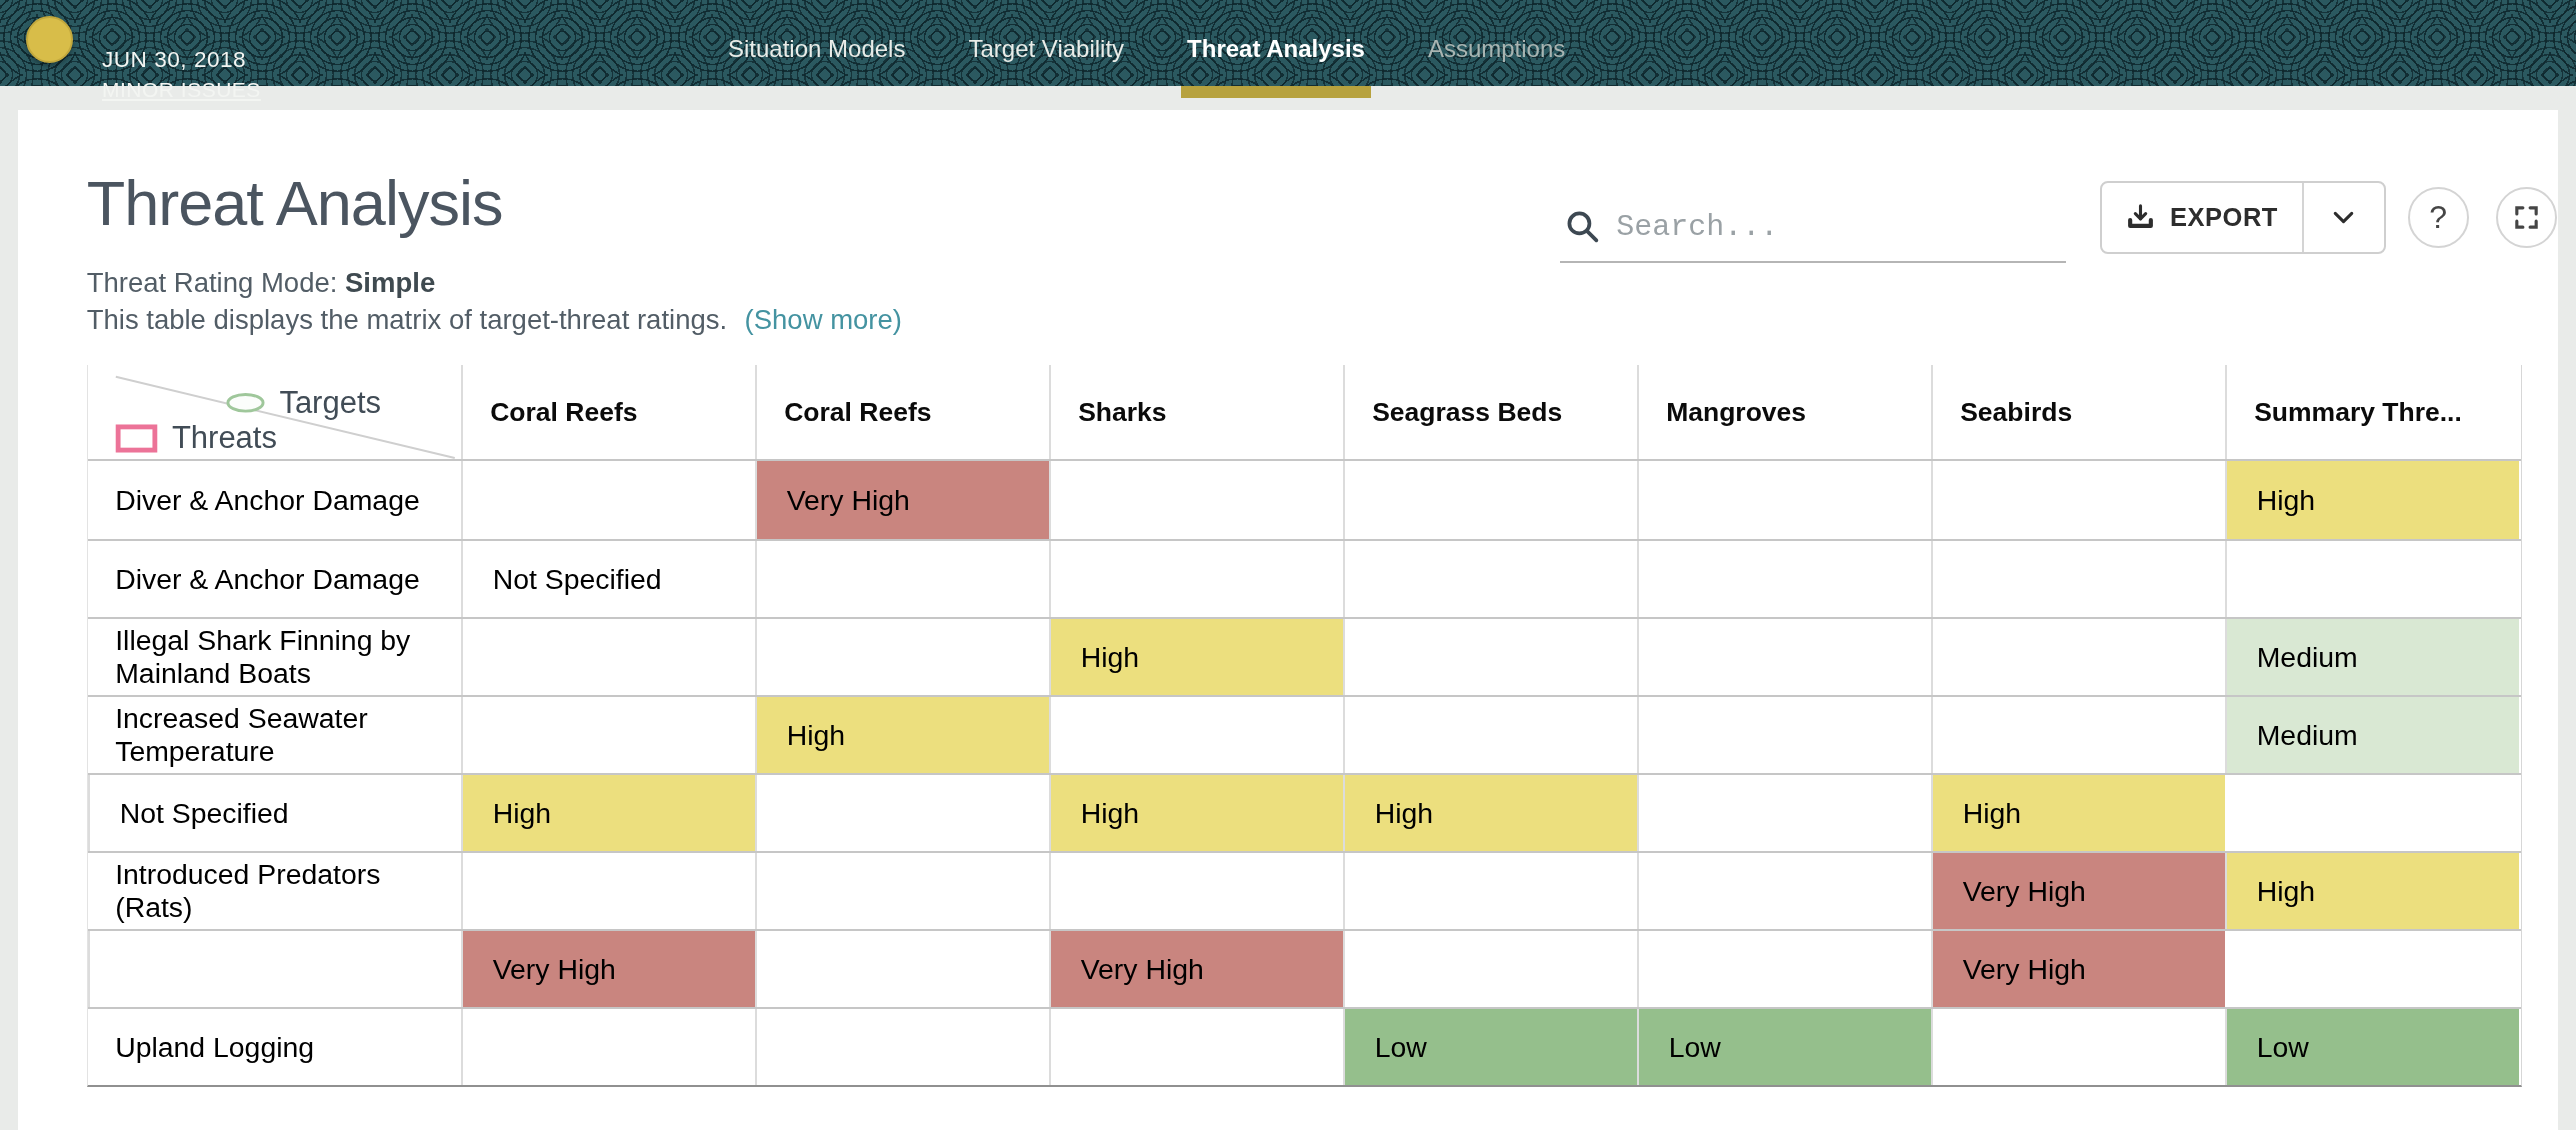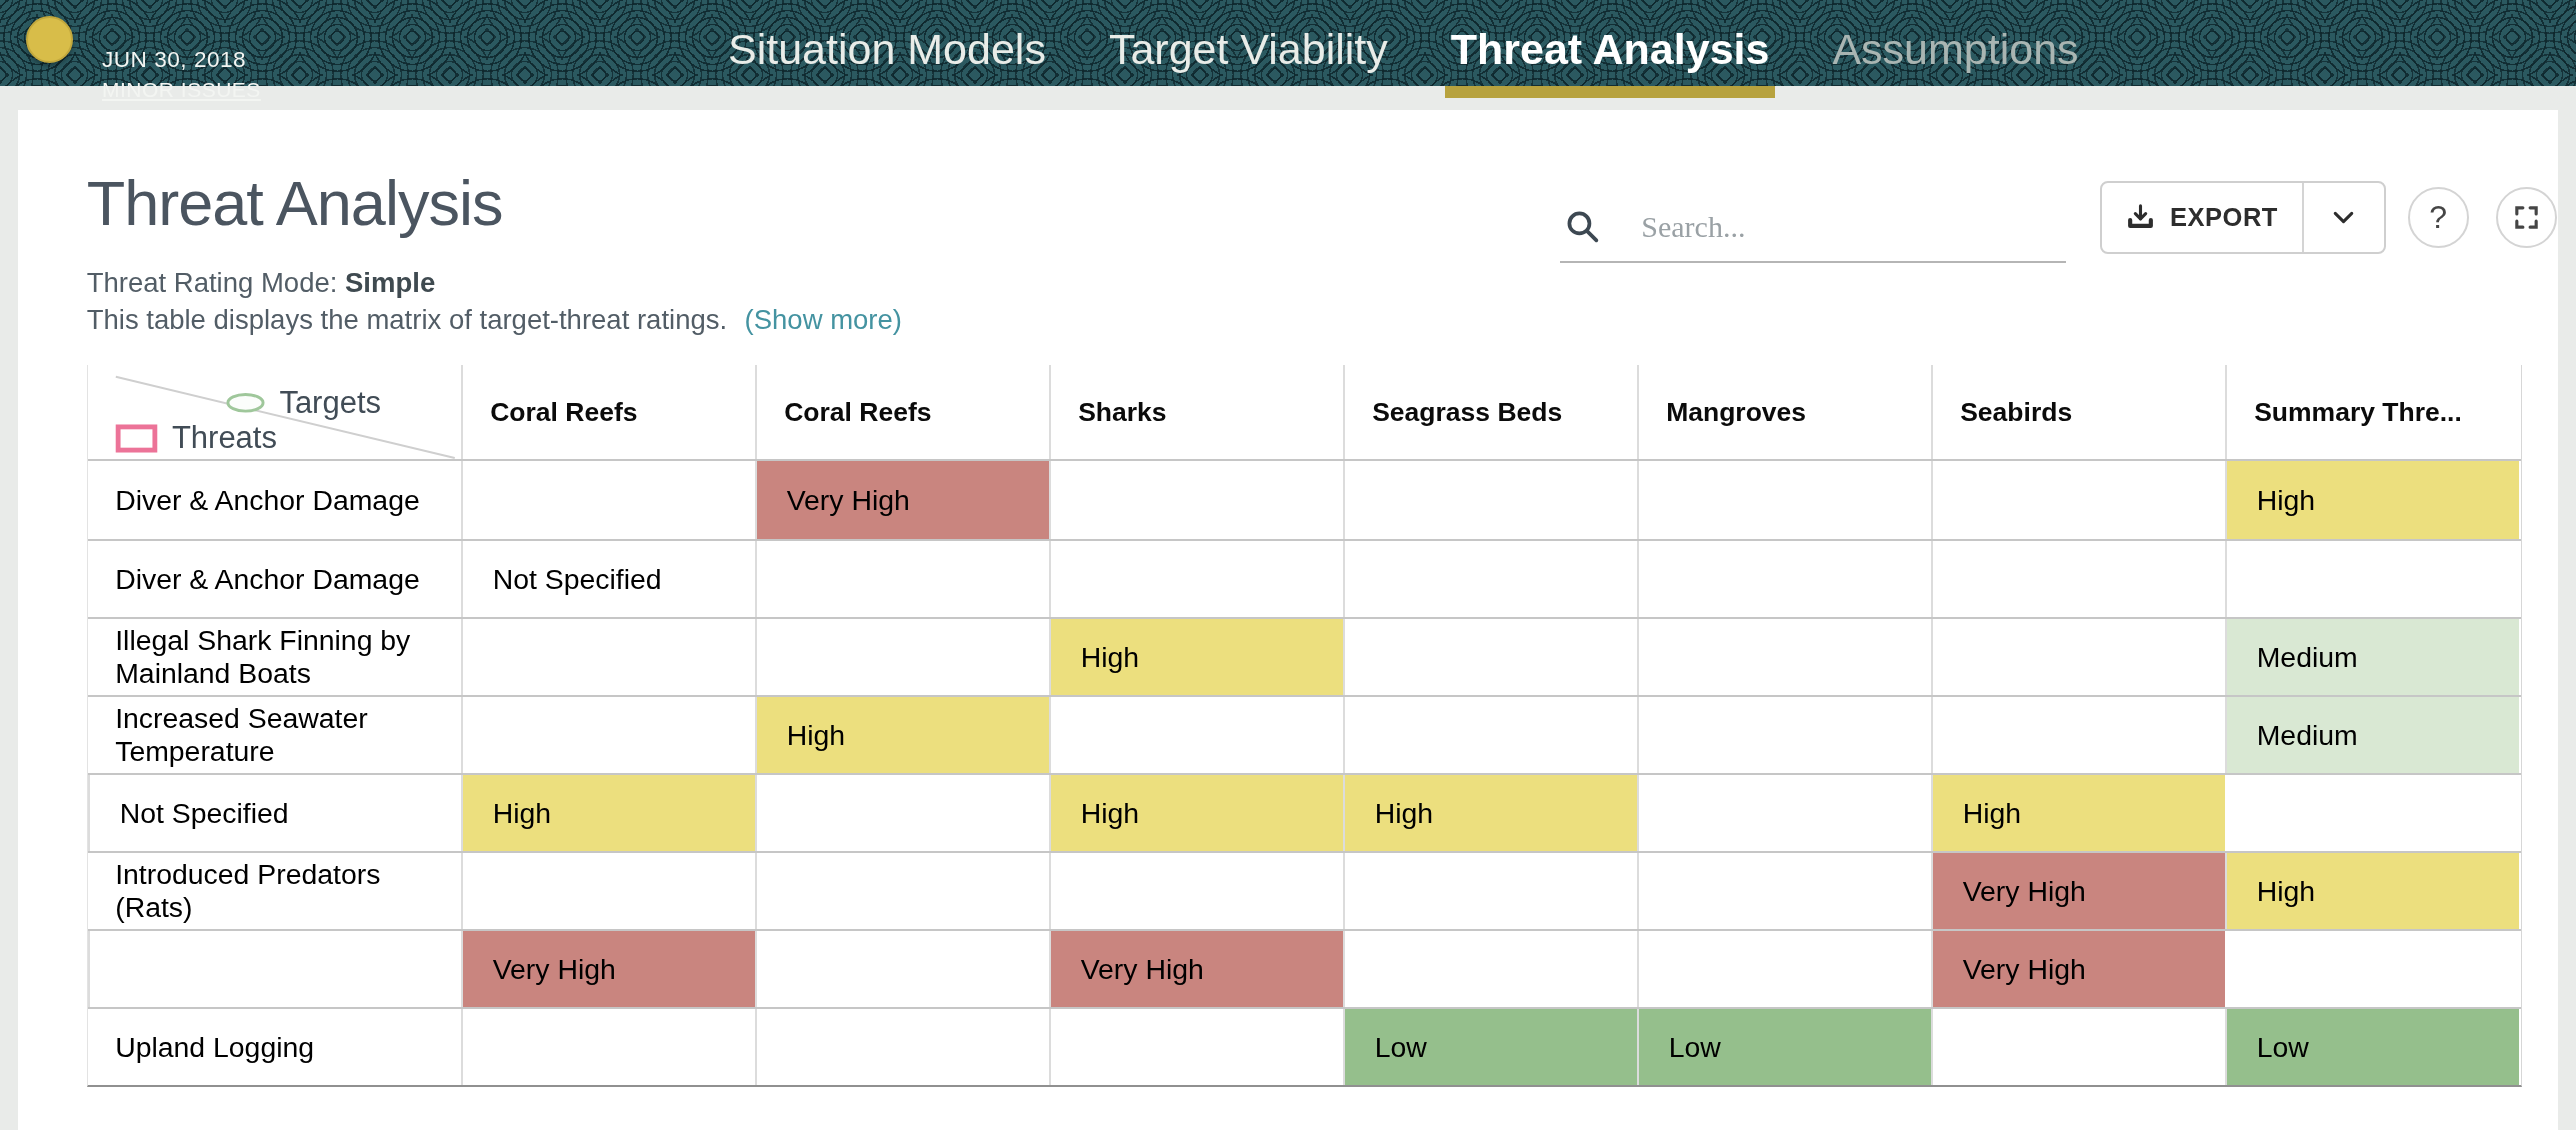--- a/index.html
+++ b/index.html
@@ -21,42 +21,42 @@
     position:absolute; left:25.5px; top:15.7px; width:47px; height:47px; border-radius:50%;
     background:#d8bd49; border:2px solid #c2a83d; box-shadow:0 2.9px 4.9px rgba(0,0,0,.35);
   }
   .hdr-id { position:absolute; left:102px; top:13.7px; color:#f3f5f2;margin-top:33px; }
   .hdr-date { font-size:22.6px; letter-spacing:0.5px; }
   .hdr-status { font-size:21px; letter-spacing:0.5px; margin-top:4.9px;text-decoration:underline; }
 
   .main-nav { position:absolute; left:728px; top:0; height:86px; display:flex; gap:63px; }
   .nav-tab {
     position:relative; height:98px; display:flex; align-items:center;
-    font-size:43px; color:#e9ece8; cursor:pointer; white-space:nowrap;
+    font-size:24px; color:#e9ece8; cursor:pointer; white-space:nowrap;
   }
   .nav-tab.active { font-weight:700; color:#ffffff; }
   .nav-tab.active::after {
     content:""; position:absolute; left:-5.9px; right:-5.9px; bottom:0; height:11.8px; background:#b7a23e;
   }
   .nav-tab.muted { color:#a9b5b2; }
 
   
   .card { position:absolute; left:17.7px; right:17.7px; top:110px; bottom:0; background:#ffffff; }
 
   .page-title { position:absolute; left:69px; top:57px; font-size:63px; font-weight:300; color:#4b5560; letter-spacing:-1px; }
   .meta1 { position:absolute; left:69px; top:157px; font-size:27.5px; color:#525d66; }
   .meta1 b { color:#3f4а50; color:#3f4a50; font-weight:700; }
   .meta2 { position:absolute; left:69px; top:194px; font-size:27.5px; color:#525d66; }
   .show-more { color:#4493a1; text-decoration:none; margin-left:9.8px; cursor:pointer; }
 
   
   .search-box { position:absolute; left:1542px; top:82px; width:506px; height:71px;
     border-bottom:2px solid #b5b5b5; display:flex; align-items:center; gap:15.7px; padding:0 3.9px; }
   .search-box input { border:none; outline:none; background:transparent; flex:1; font-size:30px; color:#b91c1c;
-    font-family:Liberation Serif, serif;margin-left:25px; }
+    font-family:Liberation Mono, monospace; }
   .search-box input::placeholder { color:#9aa1a5; }
 
   
   .export-group { position:absolute; left:2082px; top:71px; width:286px; height:73px;
     border:2px solid #cfcfcf; border-radius:7.8px; background:#fff; display:flex; align-items:stretch; }
   .export-main { flex:1; display:flex; align-items:center; justify-content:center; gap:13.7px;
     border:none; background:transparent; cursor:pointer; font-size:25.5px; font-weight:600; color:#2d2d2d;
     letter-spacing:0.5px; font-family:"Liberation Sans","DejaVu Sans",sans-serif; }
   .export-caret { width:82px; display:flex; align-items:center; justify-content:center;
     border:none; border-left:2px solid #d4d4d4; background:transparent; cursor:pointer; }

